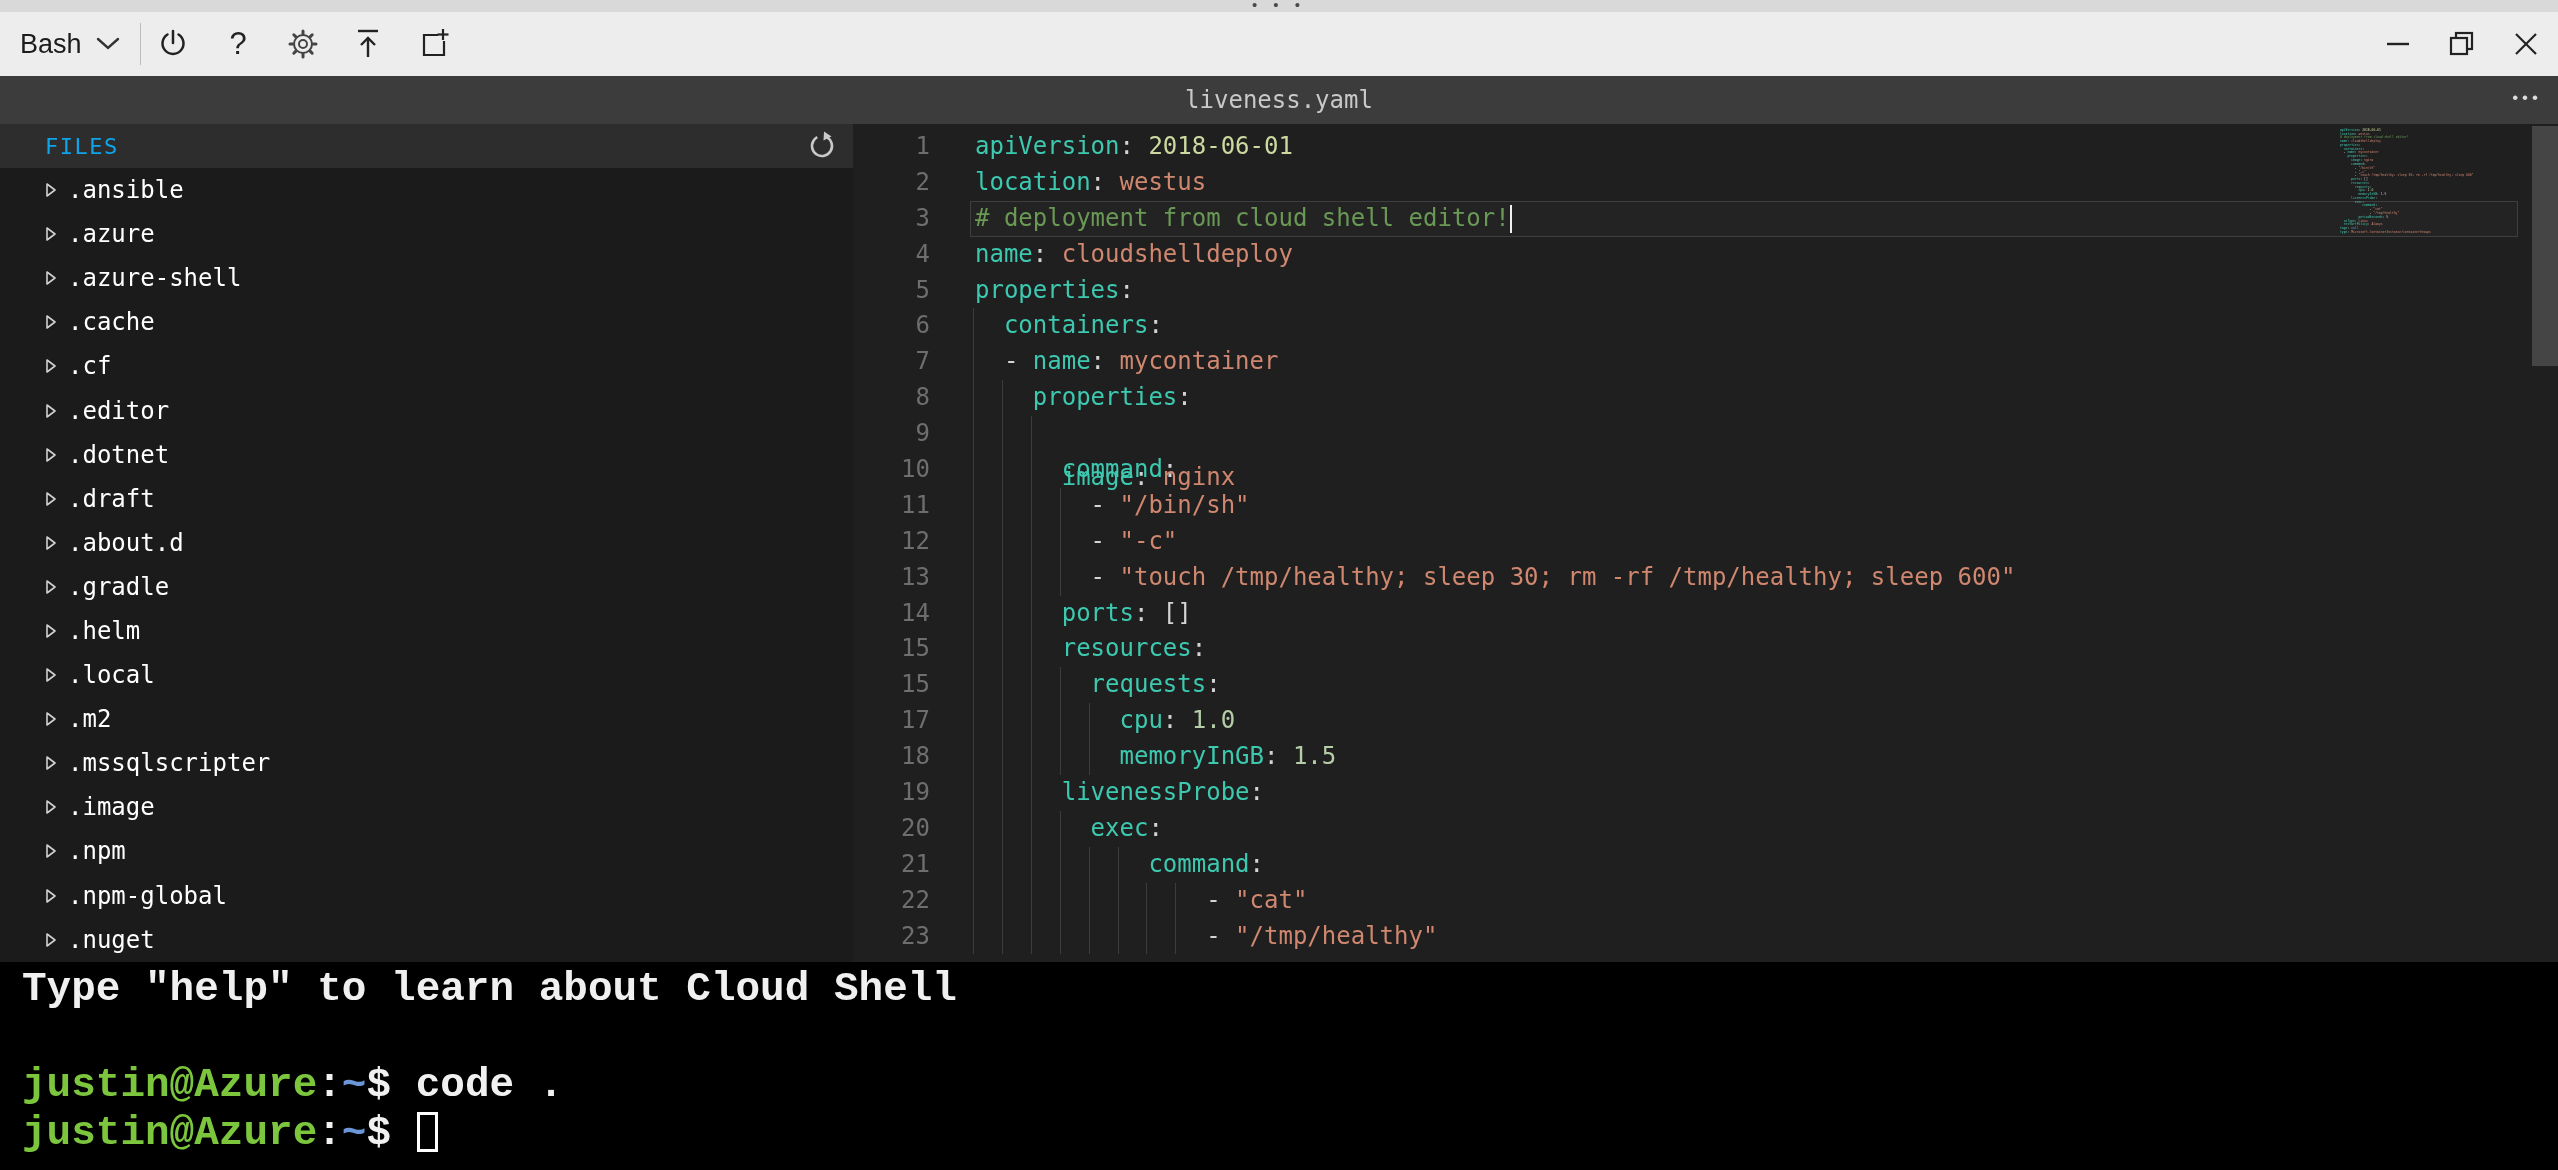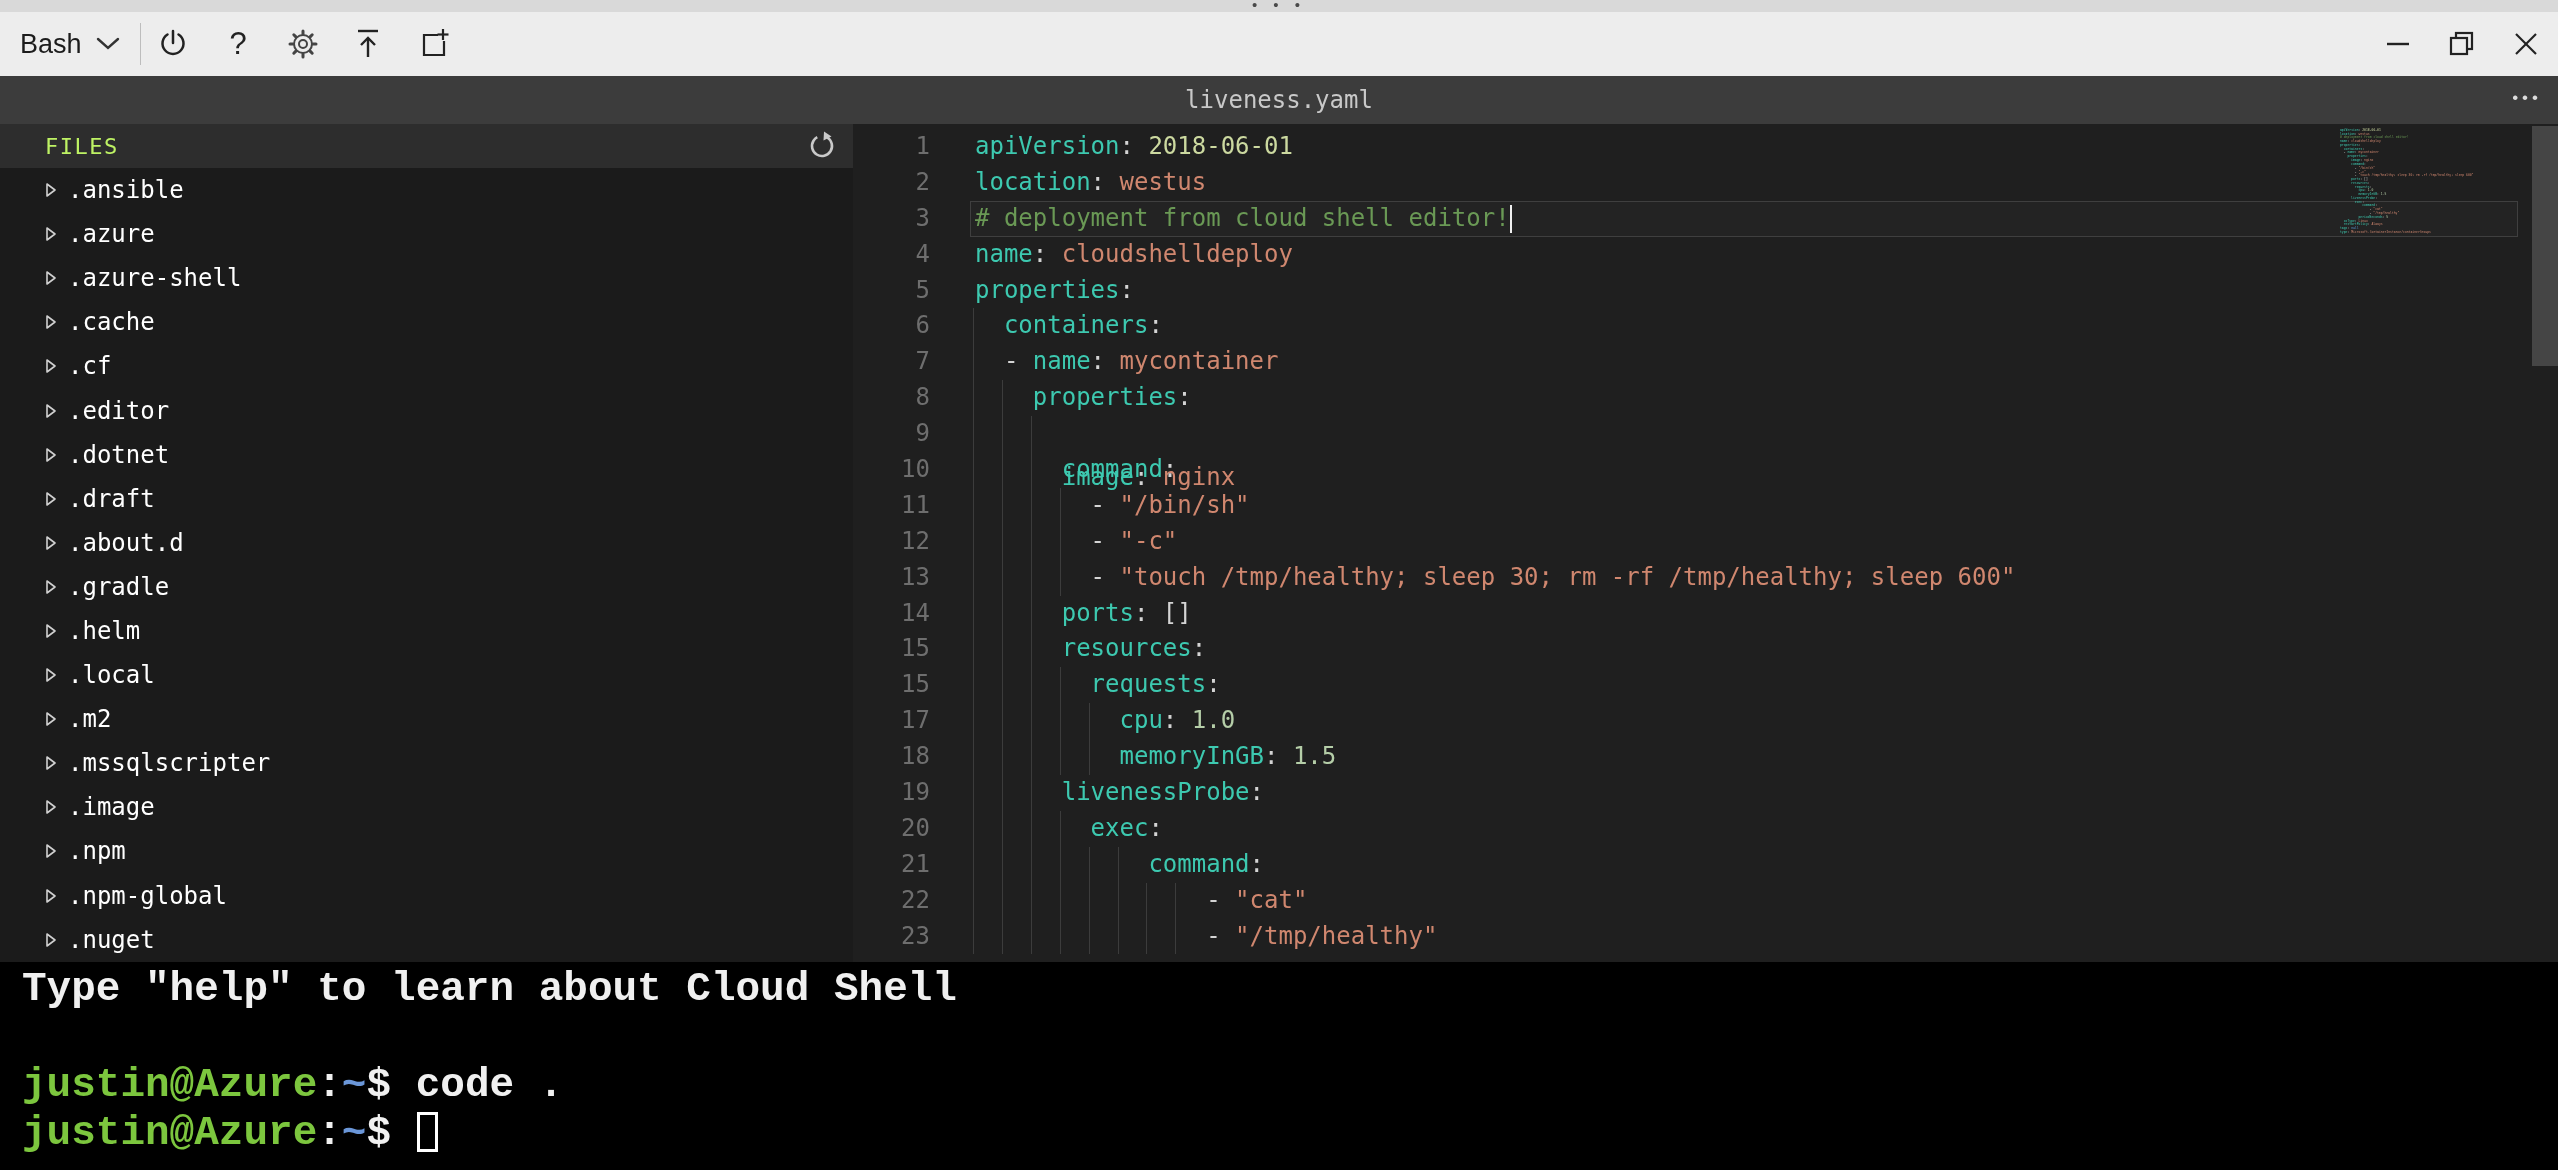--- a/index.html
+++ b/index.html
@@ -33,21 +33,21 @@
   .menu-dots { position:absolute; right:16px; top:0; height:48px; line-height:44px;
                color:#dcdcdc; font-size:17px; letter-spacing:4px; cursor:pointer; }
 
   
   .main { position:absolute; top:124px; left:0; width:100%; height:838px; }
 
   
   .sidebar { position:absolute; left:0; top:0; width:853px; height:838px; background:#1b1b1b; }
   .files-header { position:relative; height:44px; background:#2d2d2d; display:flex;
                   align-items:center; padding-left:45px; }
-  .files-title { color:#bef264; font:22px "DejaVu Sans Mono", monospace; letter-spacing:1.5px; }
+  .files-title { color:#0ea5e9; font:22px "DejaVu Sans Mono", monospace; letter-spacing:1.5px; }
   .refresh-btn { position:absolute; right:14px; top:6px; width:34px; height:32px;
                  background:none; border:none; cursor:pointer; }
   .file-list { position:absolute; top:44px; left:0; right:0; bottom:0; overflow:hidden; }
   .file-row { height:44.1px; display:flex; align-items:center; cursor:pointer; }
   .file-chev { margin-left:45px; width:12px; height:16px; flex:none; }
   .file-label { margin-left:11px; color:#ffffff; font:24px "DejaVu Sans Mono", monospace; }
 
   
   .editor { position:absolute; left:853px; top:0; right:0; height:838px;
             background:#1f1f1f; font:24px "DejaVu Sans Mono", monospace; }

